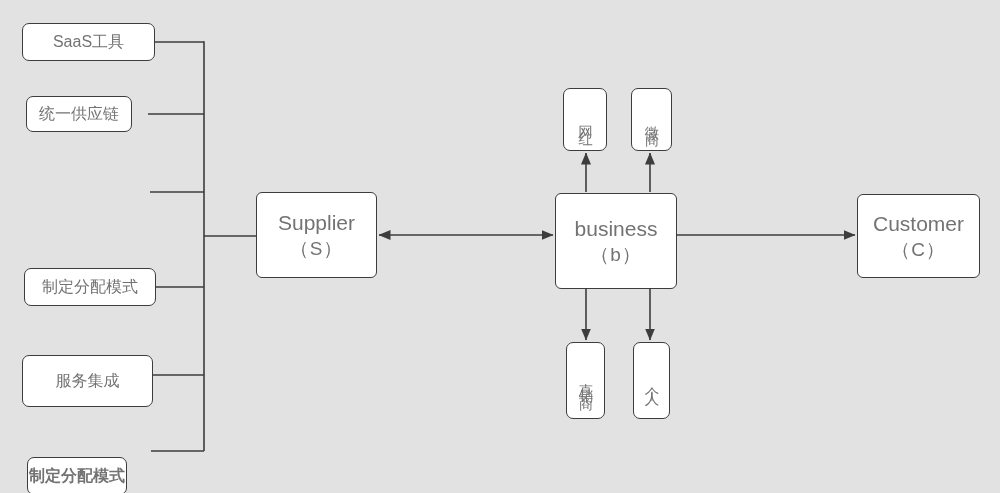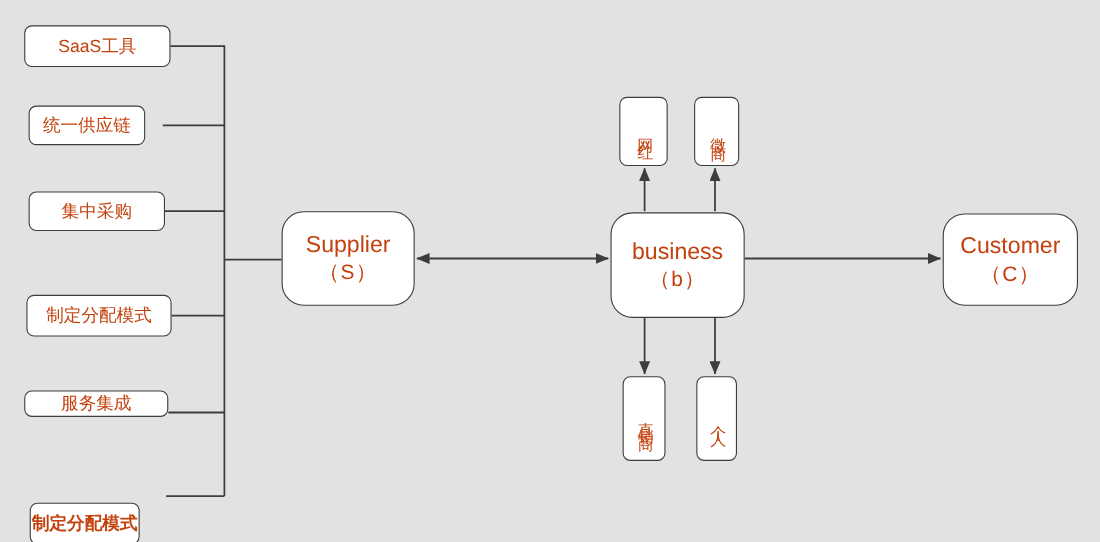--- a/index.html
+++ b/index.html
@@ -1,38 +1,38 @@
 <!DOCTYPE html>
 <html><head>
 <meta charset="utf-8">
 <style>
   html,body { margin:0; padding:0; }
   .canvas {
     position:relative; width:1000px; height:493px;
     background:#e2e2e2; overflow:hidden;
     font-family:"Liberation Sans","DejaVu Sans",sans-serif;
-    color:#c2410c;
+    color:#737373;
   }
   .wires { position:absolute; left:0; top:0; pointer-events:none; }
   .node {
     position:absolute; box-sizing:border-box;
     background:#ffffff; border:1.6px solid #3d3d3d; border-radius:7px;
     display:flex; align-items:center; justify-content:center; text-align:center;
   }
   .feature { font-size:16px; }
-  .main { flex-direction:column; font-size:21px; line-height:1.32; border-radius:20px; }
+  .main { flex-direction:column; font-size:21px; line-height:1.32; border-radius:6px; }
   .main .sub { font-size:19px; letter-spacing:1px; }
   .chan { font-size:14.5px; }
   .vtext { writing-mode:vertical-rl; text-orientation:upright; letter-spacing:6px; }
   
   .f0 { left:22px;  top:23px;  width:133px; height:38px; }
   .f1 { left:26px;  top:96px;  width:106px; height:36px; }
   .f2 { left:26px;  top:174px; width:124px; height:36px; }
   .f3 { left:24px;  top:268px; width:132px; height:38px; }
-  .f4 { left:22px;  top:355px; width:131px; height:24px; }
+  .f4 { left:22px;  top:355px; width:131px; height:52px; }
   .f5 { left:27px;  top:457px; width:100px; height:38px;font-weight:bold; }
   
   .supplier { left:256px; top:192px; width:121px; height:86px; }
   .business { left:555px; top:193px; width:122px; height:96px; }
   .customer { left:857px; top:194px; width:123px; height:84px; }
   
   .c-top0 { left:563px; top:88px;  width:44px; height:63px; }
   .c-top1 { left:631px; top:88px;  width:41px; height:63px; }
   .c-bot0 { left:566px; top:342px; width:39px; height:77px; }
   .c-bot1 { left:633px; top:342px; width:37px; height:77px; }
@@ -71,23 +71,20 @@
       <path d="M650,277.5 V340" marker-end="url(#ah)"></path>
     </g>
   </svg>
 
   <div class="node feature f0">
     <span>SaaS工具</span>
   </div>
   <div class="node feature f1">
     <span>统一供应链</span>
   </div>
-  <div class="node feature f2">
-    <span>集中采购</span>
-  </div>
   <div class="node feature f3">
     <span>制定分配模式</span>
   </div>
   <div class="node feature f4">
     <span>服务集成</span>
   </div>
   <div class="node feature f5">
     <span>制定分配模式</span>
   </div>
 

